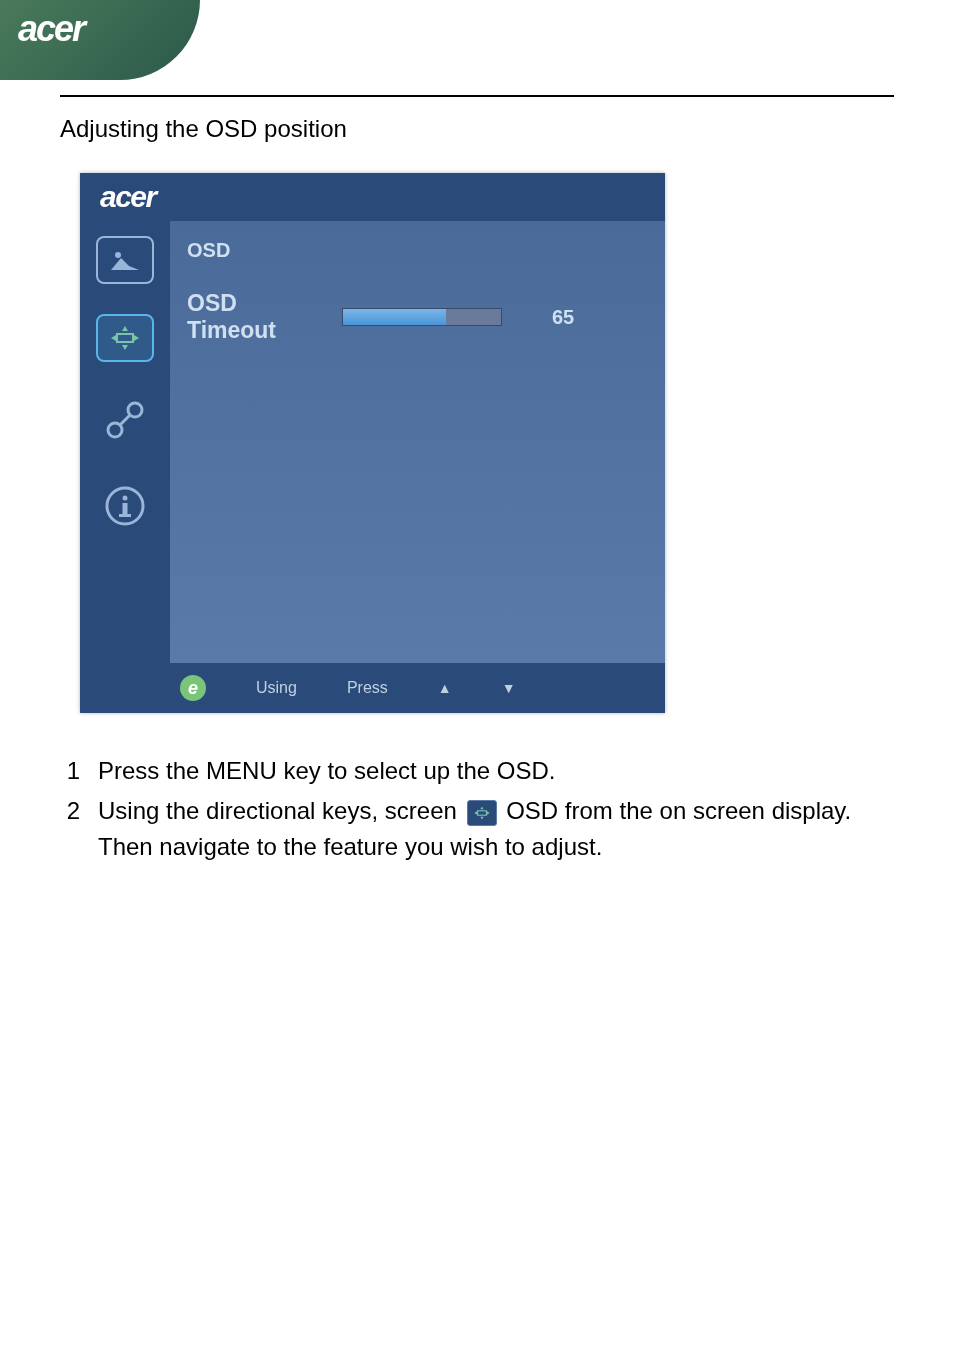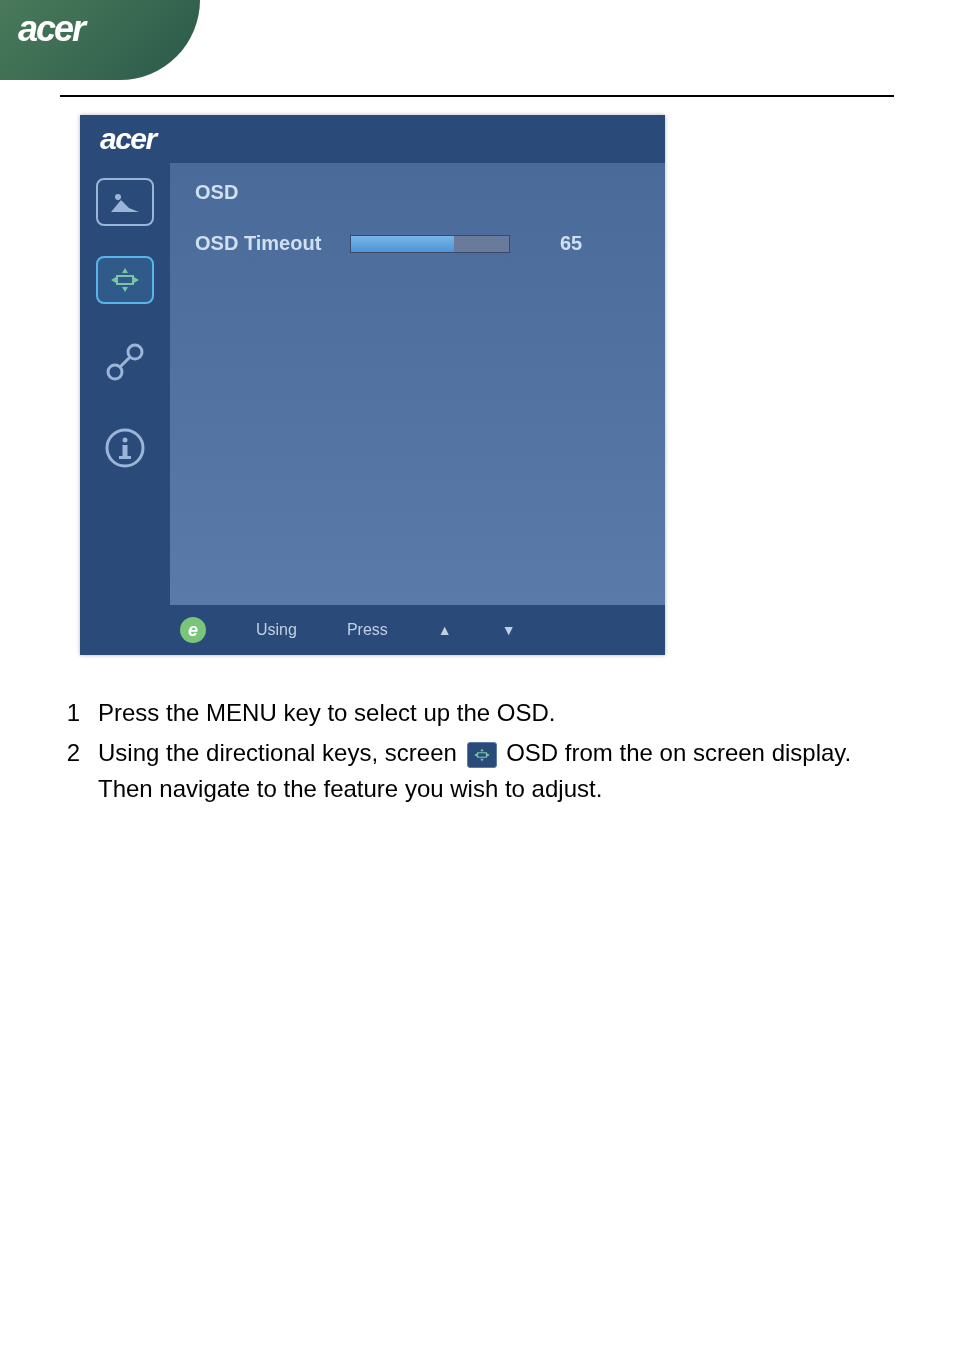--- a/index.html
+++ b/index.html
@@ -96,37 +96,37 @@
     .sidebar-icon.selected {
       border-color: #5ab5e8;
       background: rgba(90,181,232,0.15);
     }
     .sidebar-icon.no-border {
       border: none;
       height: 56px;
     }
     .osd-main {
       flex: 1;
-      padding: 18px 25px;
+      padding: 18px 17px;
       background: linear-gradient(180deg, #4a6a9a 0%, #5a7aaa 100%);
     }
     .osd-section-label {
       color: #d0e0f0;
       font-size: 20px;
       font-weight: bold;
       margin-bottom: 28px;
     }
     .osd-row {
       display: flex;
       align-items: center;
       gap: 20px;
     }
     .osd-row-label {
       color: #d0e0f0;
-      font-size: 20px;
+      font-size: 23px;
       font-weight: bold;
       width: 135px;
     }
     .osd-slider {
       width: 160px;
       height: 18px;
       background: #6a7a9a;
       position: relative;
       border: 1px solid #3a4a6a;
     }
@@ -206,20 +206,21 @@
   </style>
 </head>
 <body>
 
 <div class="header-swoosh">
   <div class="logo">acer</div>
 </div>
 
 <div class="content">
   <hr class="hr">
+  <div class="section-title">Adjusting the OSD position</div>
 
   <div class="osd-screenshot">
     <div class="osd-header">
       <div class="osd-logo">acer</div>
     </div>
     <div class="osd-body">
       <div class="osd-sidebar">
         <div class="sidebar-icon">
           <svg width="36" height="28" viewBox="0 0 36 28">
             <rect x="0" y="0" width="36" height="28" fill="none"></rect>

